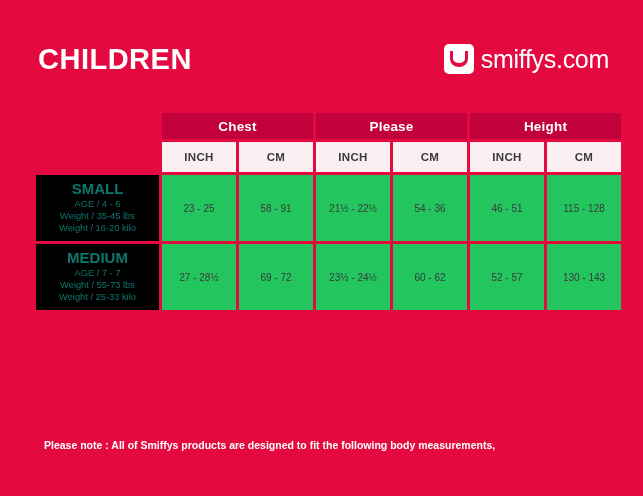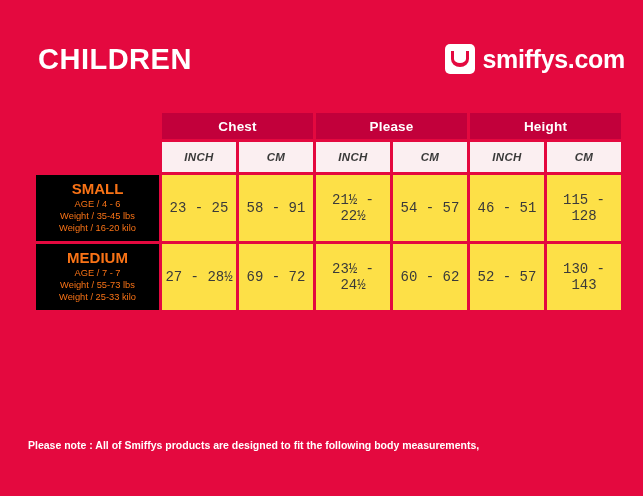--- a/index.html
+++ b/index.html
@@ -18,21 +18,21 @@
     width: 643px;
     height: 496px;
     background: #e4093f;
     box-sizing: border-box;
   }
   
   .header {
     position: absolute;
     left: 38px;
     top: 36px;
-    right: 18px;
+    right: 34px;
     height: 46px;
     display: flex;
     align-items: center;
     justify-content: space-between;
   }
   .title {
     color: #ffffff;
     font-size: 29px;
     font-weight: bold;
     letter-spacing: 0.5px;
@@ -60,21 +60,21 @@
     border: 0 solid #e4093f;
     border-bottom-width: 4px;
     border-left-width: 3px;
     border-right-width: 3px;
     border-radius: 0 0 50% 50%;
     box-sizing: border-box;
   }
   .brand-text {
     color: #ffffff;
     font-size: 25px;
-    font-weight: bold;
+    font-weight: normal;
     letter-spacing: -0.3px;
     line-height: 1;
   }
   
   .table {
     position: absolute;
     left: 33px;
     top: 110px;
     width: 577px;
     border-collapse: separate;
@@ -101,51 +101,49 @@
     font-weight: bold;
     height: 26px;
     letter-spacing: 0.2px;
   }
   .unit-head {
     background: #fbeff1;
     color: #3a3a3a;
     font-size: 11.5px;
     height: 30px;
     letter-spacing: 0.3px;
-    font-style: italic;
   }
   .size-cell {
     background: #000000;
-    color: #f97316;
+    color: #0f766e;
     text-align: left;
     padding: 7px 0 7px 9px;
     height: 66px;
   }
   .size-name {
     font-size: 15px;
     font-weight: bold;
     line-height: 1.05;
     margin-bottom: 2px;
   }
   .size-meta {
     font-size: 9.3px;
     font-weight: normal;
     line-height: 1.28;
   }
   .data-cell {
-    background: #fde047;
+    background: #22c55e;
     color: #3a3a3a;
-    font-size: 14px;
+    font-size: 10px;
     height: 66px;
-    font-family: Liberation Mono, monospace;
   }
   
   .note {
     position: absolute;
-    left: 28px;
+    left: 44px;
     top: 437px;
     width: 560px;
     color: #ffffff;
     font-size: 10.5px;
     font-weight: bold;
     line-height: 1.55;
   }
 </style>
 </head>
 <body>
@@ -193,21 +191,21 @@
       <tr>
         <td class="size-cell">
           <div class="size-name">SMALL</div>
           <div class="size-meta">AGE / 4 - 6</div>
           <div class="size-meta">Weight / 35-45 lbs</div>
           <div class="size-meta">Weight / 16-20 kilo</div>
         </td>
         <td class="data-cell">23 - 25</td>
         <td class="data-cell">58 - 91</td>
         <td class="data-cell">21½ - 22½</td>
-        <td class="data-cell">54 - 57</td>
+        <td class="data-cell">54 - 36</td>
         <td class="data-cell">46 - 51</td>
         <td class="data-cell">115 - 128</td>
       </tr>
       <tr>
         <td class="size-cell">
           <div class="size-name">MEDIUM</div>
           <div class="size-meta">AGE / 7 - 7</div>
           <div class="size-meta">Weight / 55-73 lbs</div>
           <div class="size-meta">Weight / 25-33 kilo</div>
         </td>

